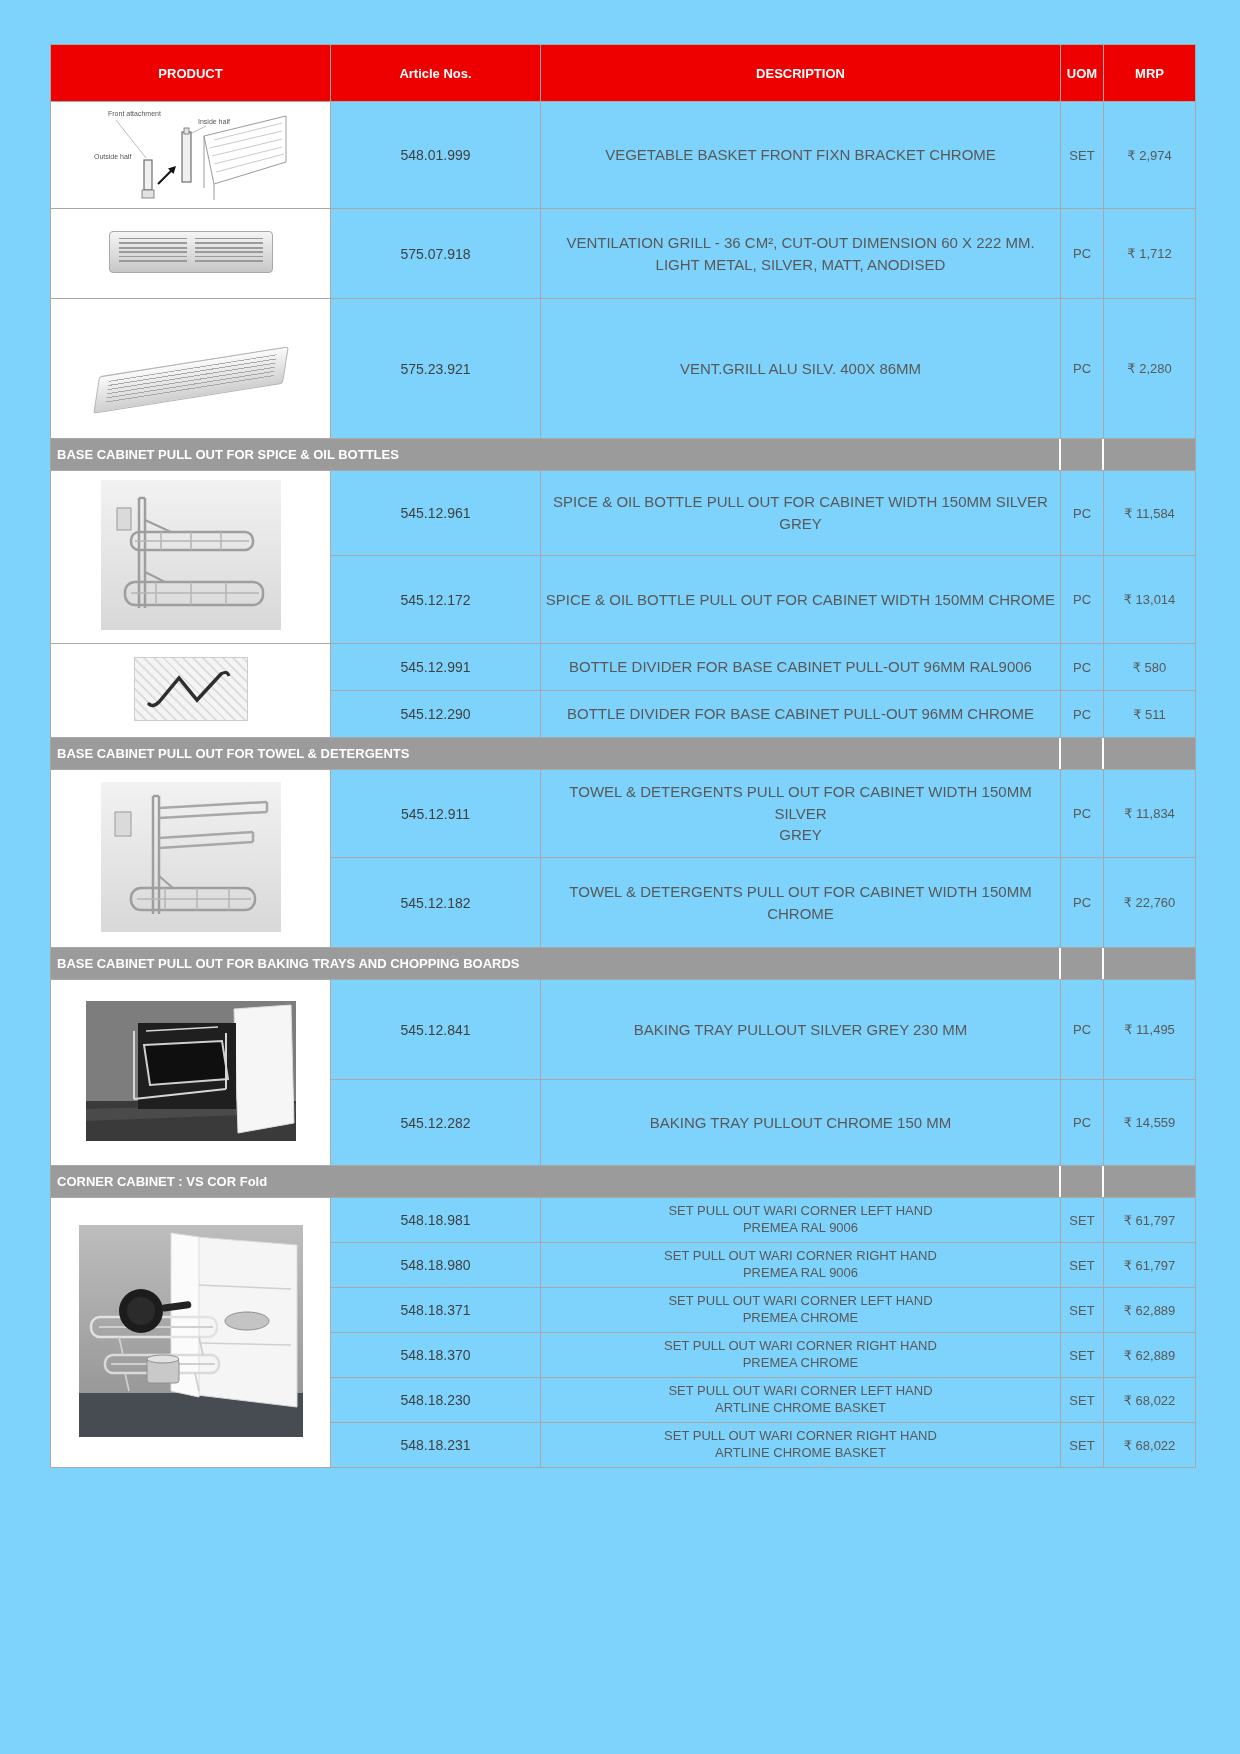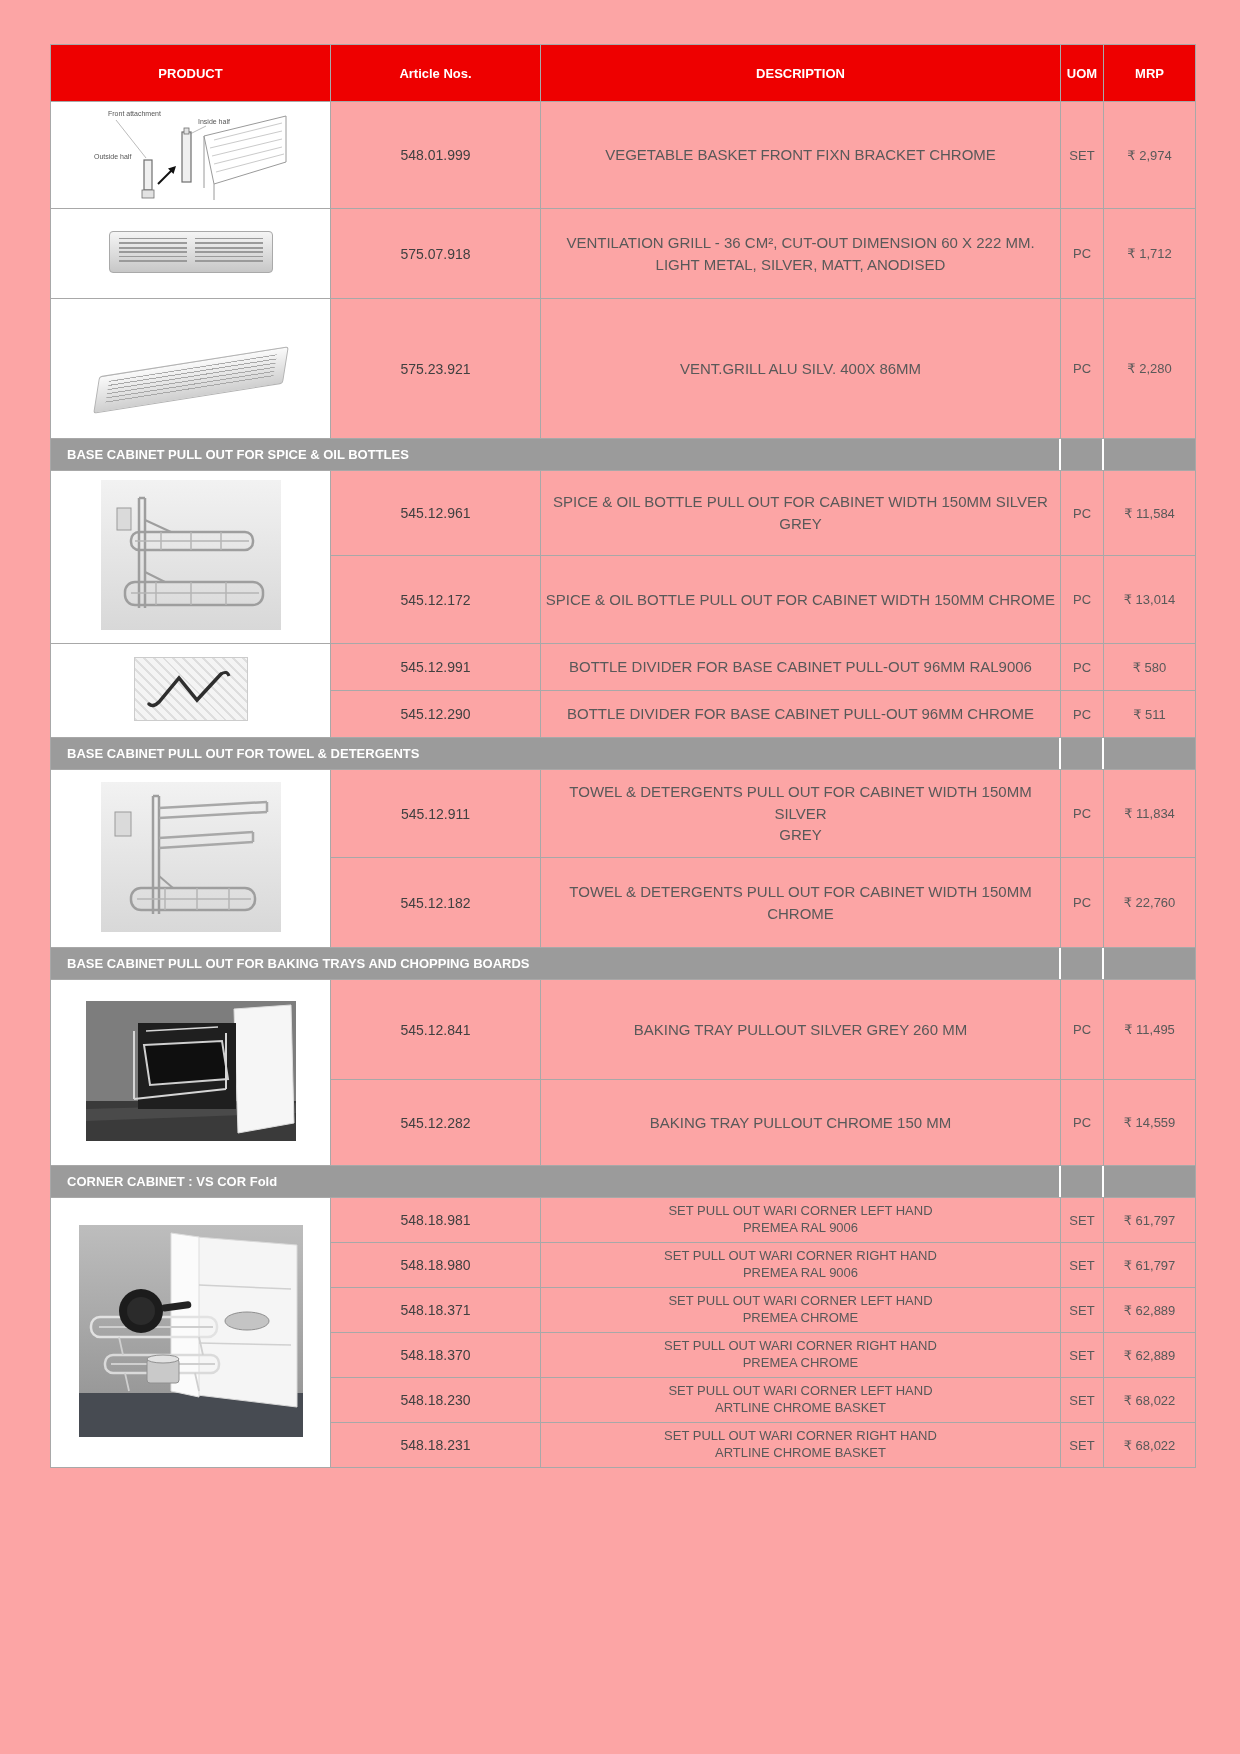--- a/index.html
+++ b/index.html
@@ -6,21 +6,21 @@
     --header-bg:#EE0000;
     --section-bg:#9B9B9B;
     --border:#A8A8A8;
     --text-gray:#595959;
     --article-gray:#404040;
   }
   html,body{margin:0;padding:0;background:#ffffff;}
   .page{
     position:relative;
     width:1240px;height:1754px;
-    background:#fca5a5;
+    background:#7dd3fc;
     font-family:"Liberation Sans","DejaVu Sans",sans-serif;
     overflow:hidden;
   }
   table.price-table{
     position:absolute;left:50px;top:44px;
     width:1145px;
     border-collapse:collapse;
     table-layout:fixed;
   }
   table.price-table td, table.price-table th{
@@ -56,21 +56,21 @@
     font-size:13px;
   }
   tr.sec td{
     position:relative;
     background:var(--section-bg);
     color:#ffffff;
     font-size:13px;
     font-weight:bold;
     height:27px;
     text-align:left;
-    padding-left:16px;
+    padding-left:6px;
     border-left:1px solid var(--border);
     border-right:1px solid var(--border);
   }
   .secdiv{
     position:absolute;top:0;bottom:0;width:2px;background:#ffffff;
   }
   .secdiv.d1{left:1008px;}
   .secdiv.d2{left:1051px;}
   tr.corner-row td{height:40px;}
   tr.corner-row td.desc{line-height:1.3;font-size:13px;}
@@ -271,21 +271,21 @@
             <rect x="0" y="100" width="210" height="40" fill="#3a3a3a"></rect>
             <path d="M0 108 L210 102 L210 112 L0 120 Z" fill="#555" opacity="0.6"></path>
             <polygon points="148,8 205,4 208,122 152,132" fill="#f6f6f6" stroke="#dcdcdc"></polygon>
             <rect x="52" y="22" width="98" height="86" fill="#1f1f1f"></rect>
             <path d="M58 44 L136 40 L142 78 L64 84 Z" fill="#0f0f0f" stroke="#cfcfcf" stroke-width="2"></path>
             <path d="M48 98 L140 88 M48 98 L48 30 M140 88 L140 32" stroke="#d6d6d6" stroke-width="2" fill="none"></path>
             <path d="M60 30 L132 26" stroke="#d6d6d6" stroke-width="1.5"></path>
           </svg>
         </td>
         <td class="art">545.12.841</td>
-        <td class="desc">BAKING TRAY PULLOUT SILVER GREY 260 MM</td>
+        <td class="desc">BAKING TRAY PULLOUT SILVER GREY 230 MM</td>
         <td class="uom">PC</td>
         <td class="mrp">₹ 11,495</td>
       </tr>
       <tr style="height:86px">
         <td class="art">545.12.282</td>
         <td class="desc">BAKING TRAY PULLOUT CHROME 150 MM</td>
         <td class="uom">PC</td>
         <td class="mrp">₹ 14,559</td>
       </tr>
 

